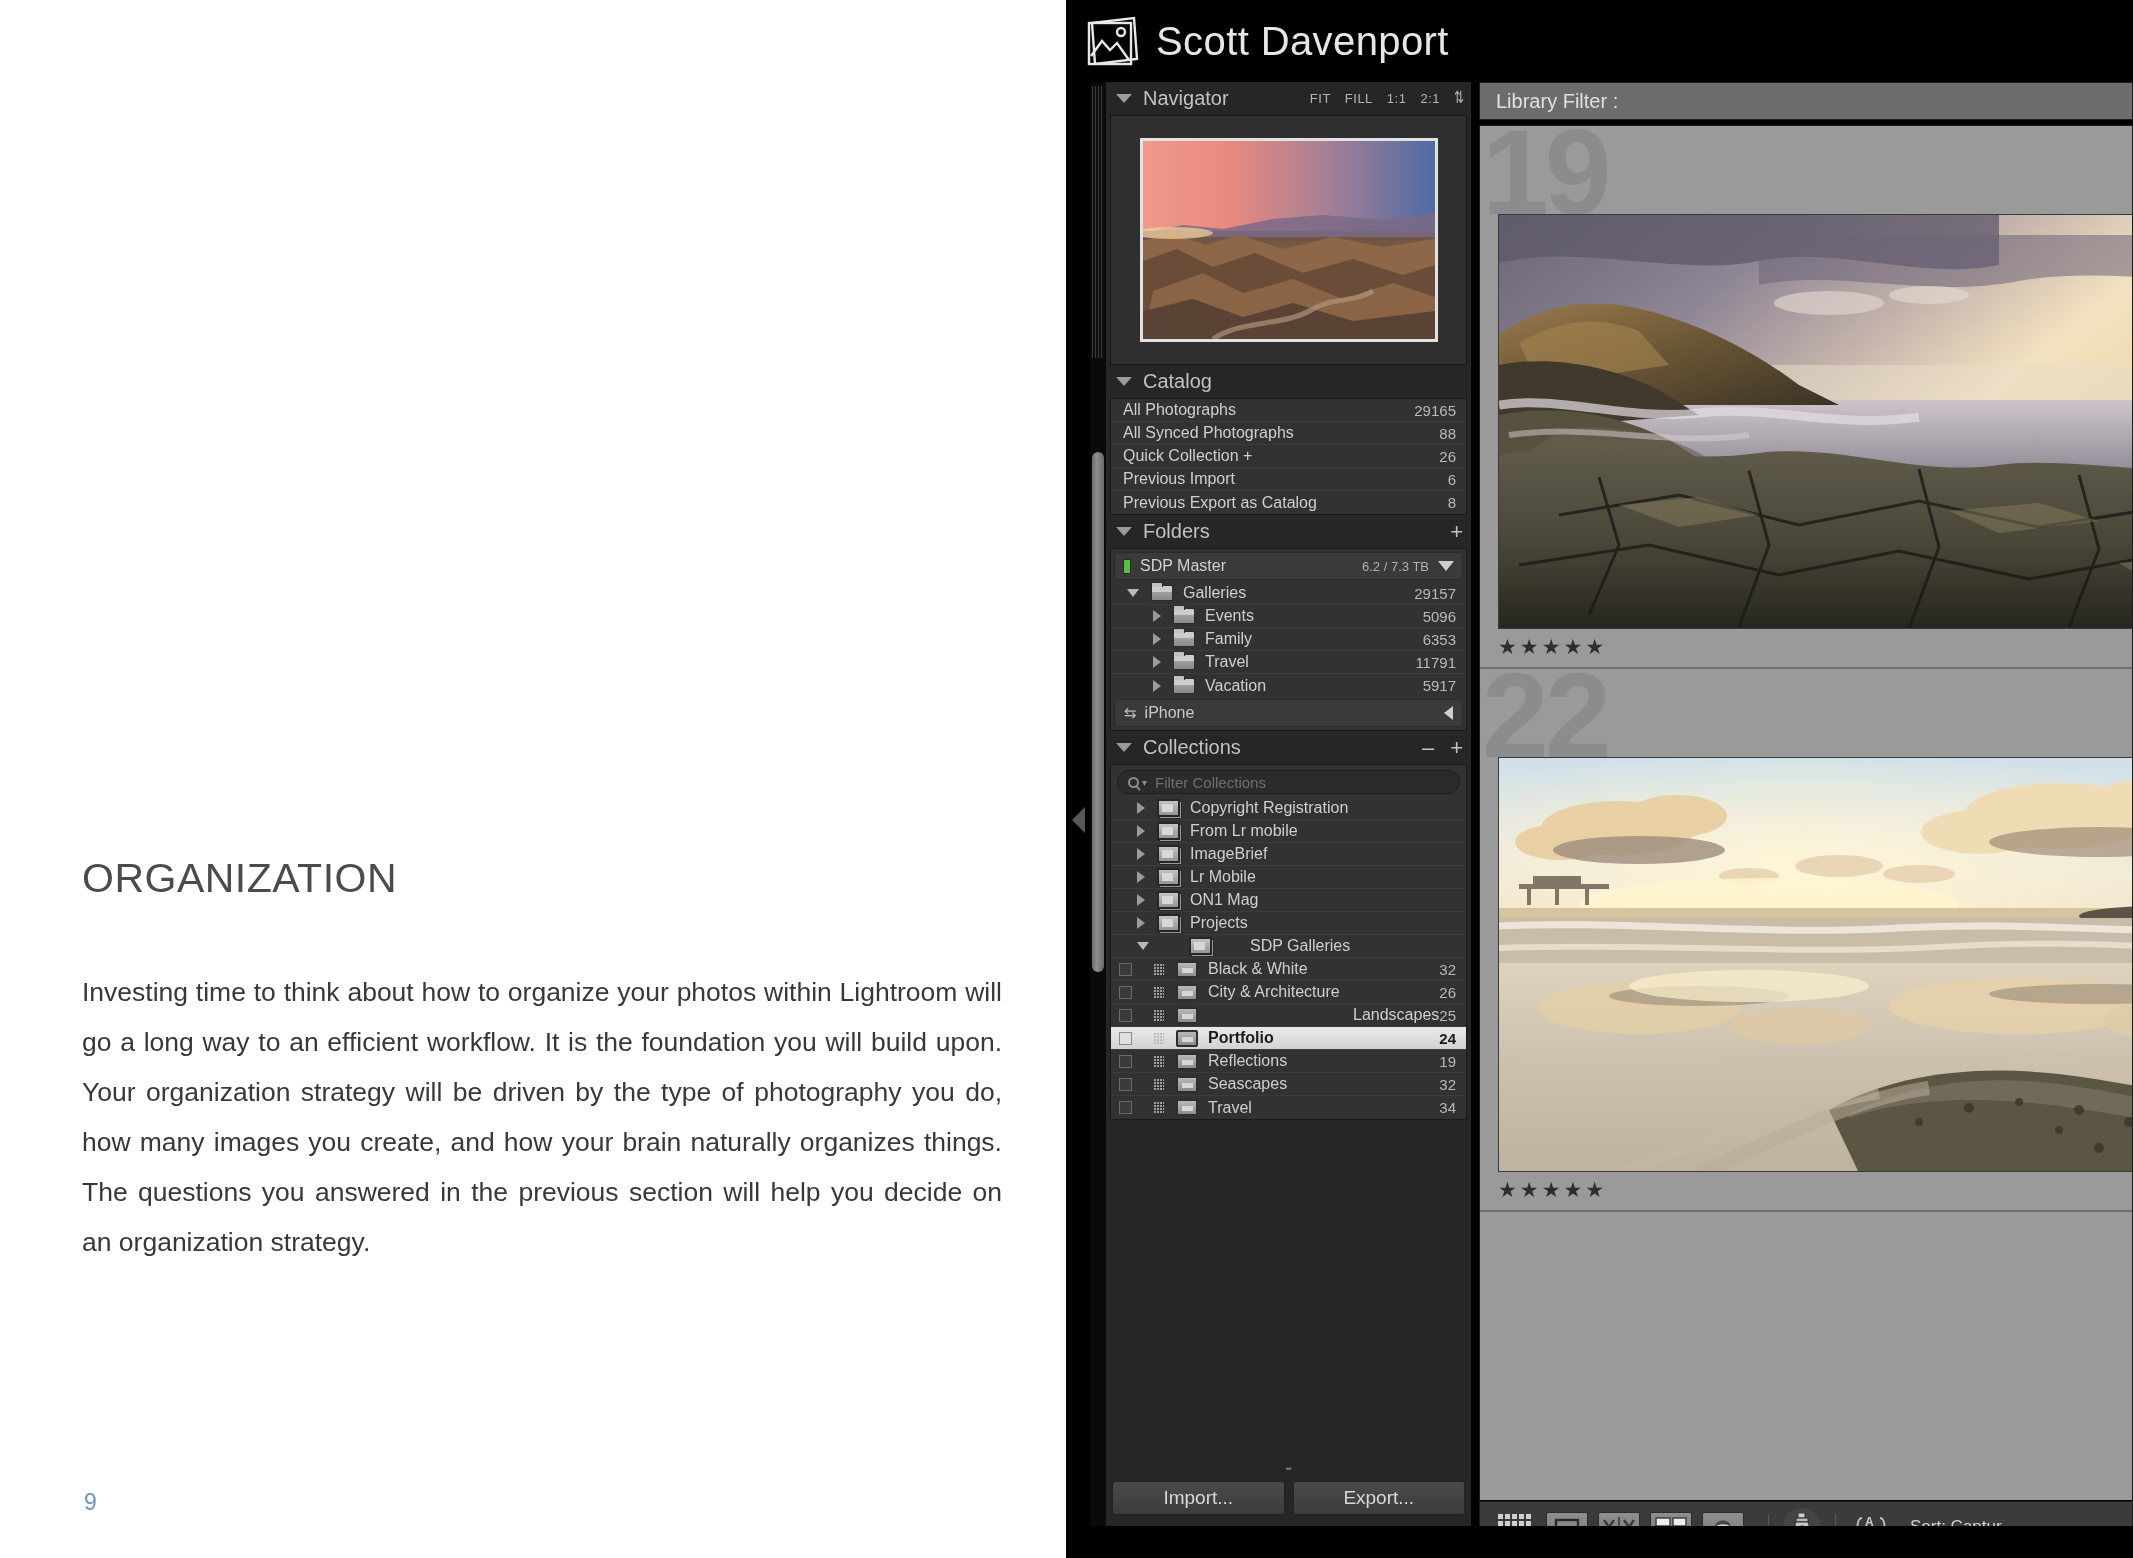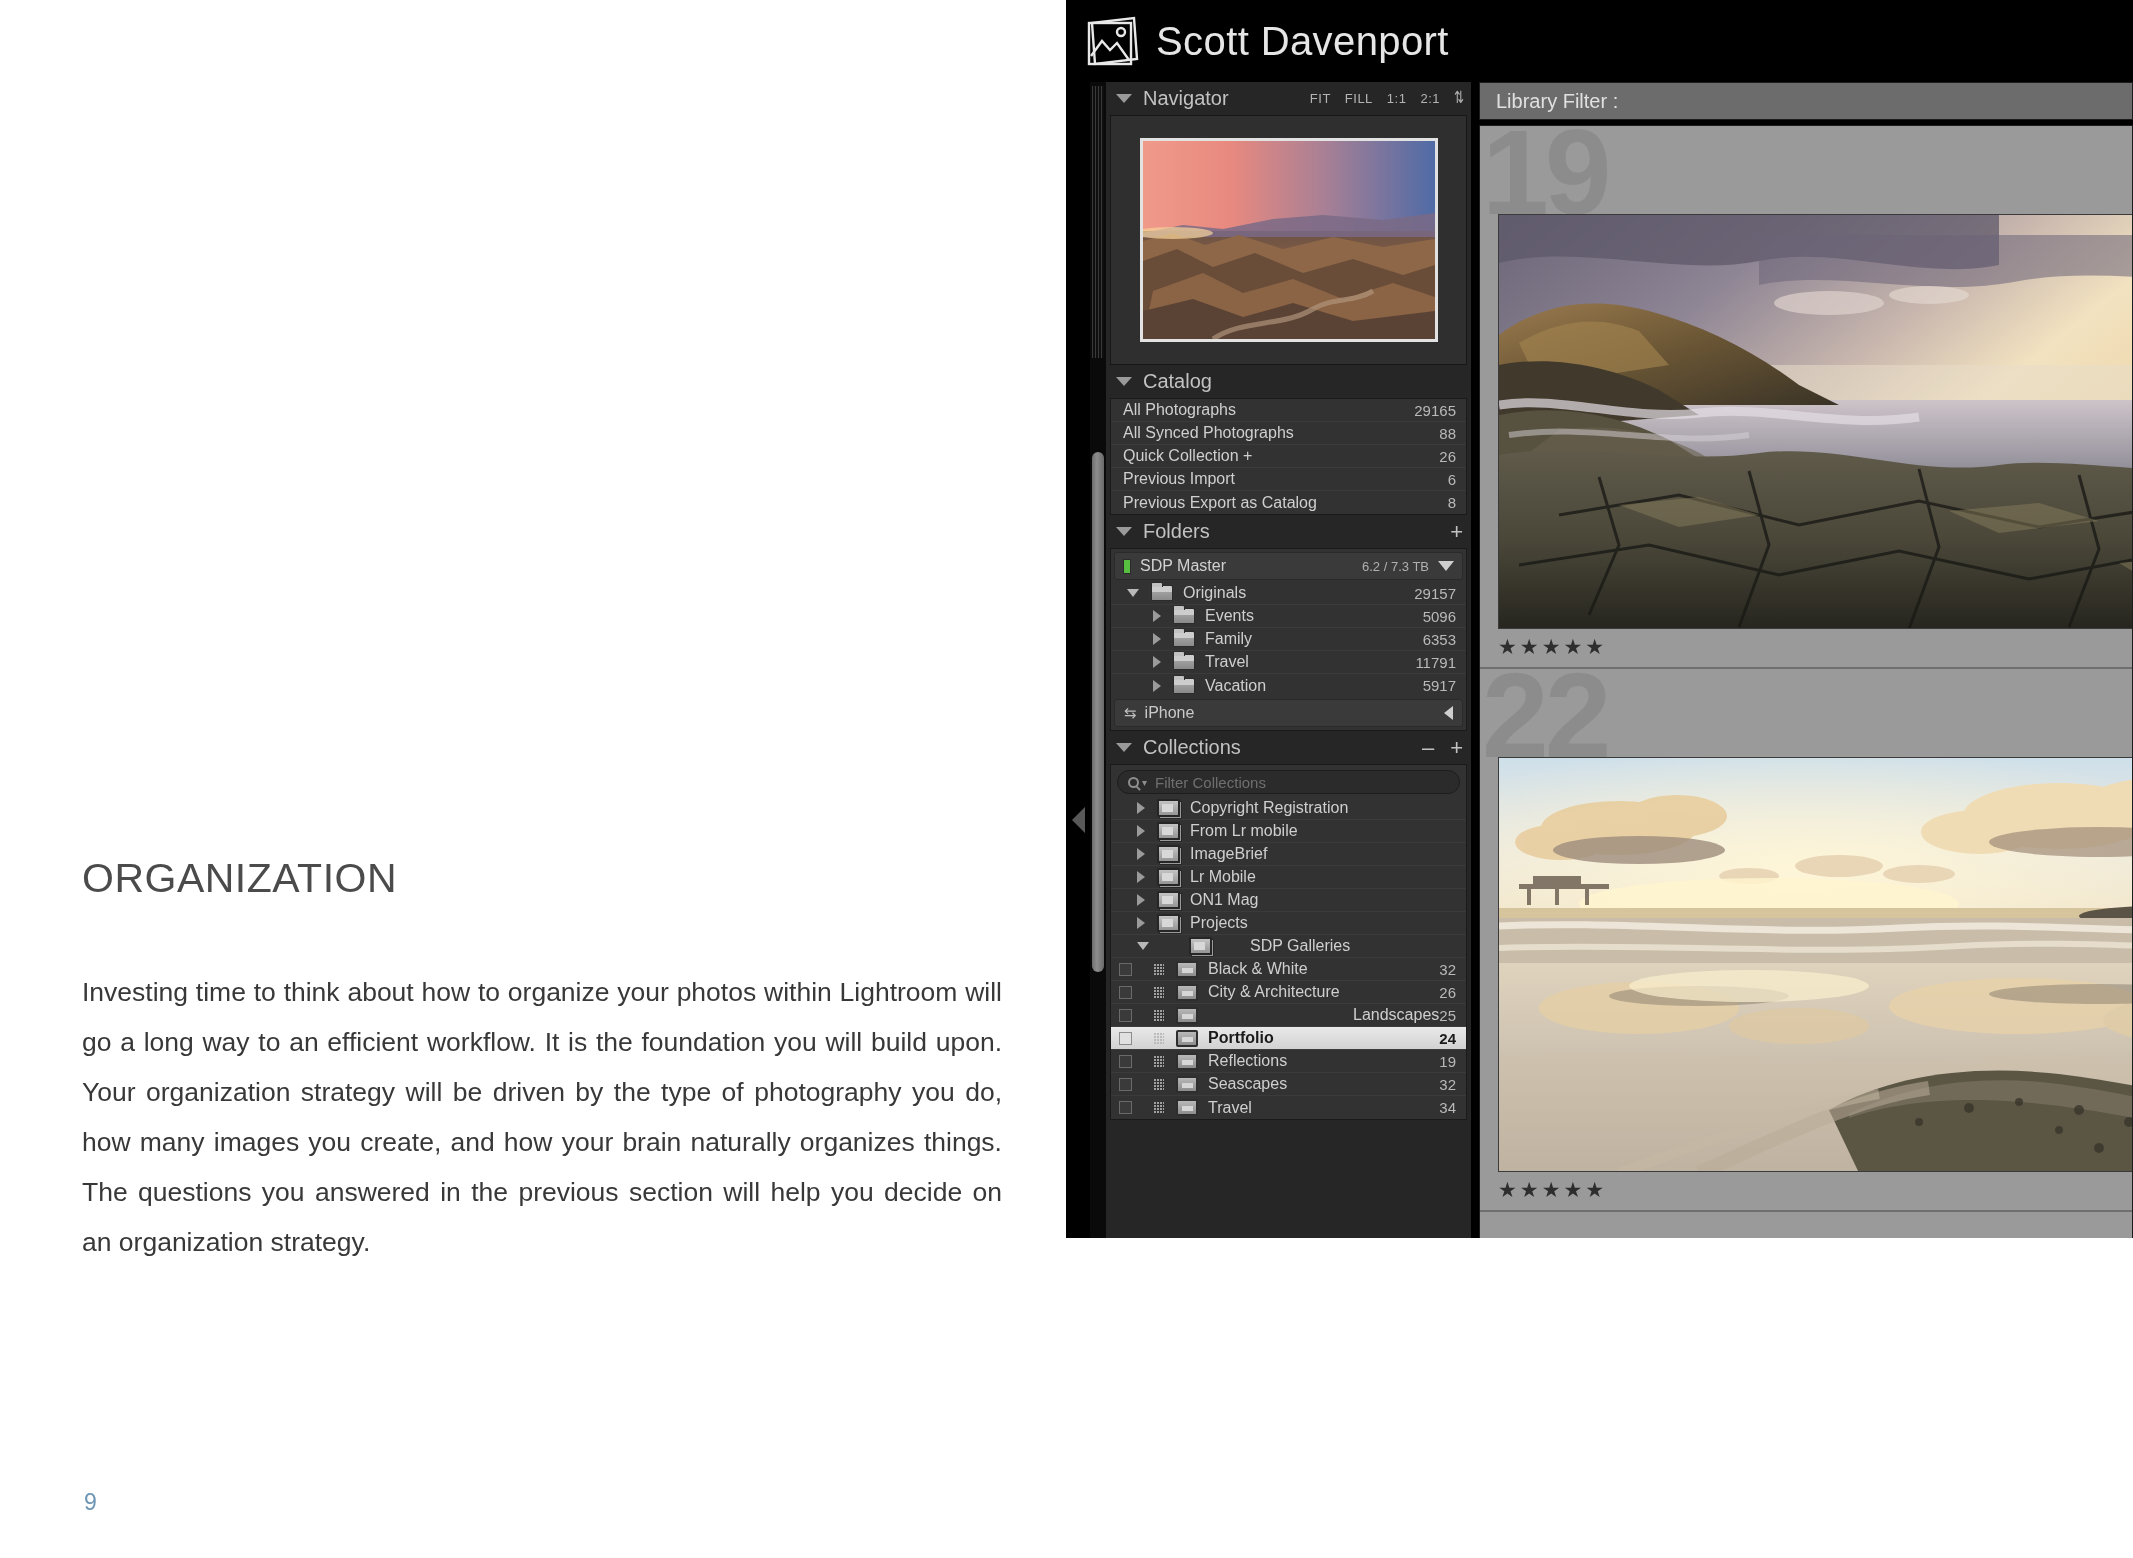--- a/index.html
+++ b/index.html
@@ -43,21 +43,21 @@
     left: 84px; top: 1489px;
     font-size: 23px;
     color: #6e96b4;
     font-family: "Liberation Sans", sans-serif;
   }
 
   
   .lr-window {
     position: absolute;
     left: 1066px; top: 0;
-    width: 1067px; height: 1238px;
+    width: 1067px; height: 1558px;
     background: #000000;
     overflow: hidden;
   }
   
   .lr-identity {
     position: absolute; left: 0; top: 0;
     width: 1067px; height: 82px;
     background: #000000;
     display: flex; align-items: center;
   }
@@ -523,21 +523,21 @@
         <div class="vol-row">
           <span class="vol-led"></span>
           <span class="vol-name">SDP Master</span>
           <span class="vol-size">6.2 / 7.3 TB</span>
           <span class="vol-tri"></span>
         </div>
         <div id="folders-tree">
             <div class="row" style="padding-left: 16px;">
               <span class="tri-down"></span>
               <span class="folder-ico" style="margin:0 10px 0 12px"></span>
-              <span class="label">Originals</span>
+              <span class="label">Galleries</span>
               <span class="count">29157</span>
             </div>
             <div class="row" style="padding-left: 42px;">
               <span class="tri-right"></span>
               <span class="folder-ico" style="margin:0 10px 0 12px"></span>
               <span class="label">Events</span>
               <span class="count">5096</span>
             </div>
             <div class="row" style="padding-left: 42px;">
               <span class="tri-right"></span>

